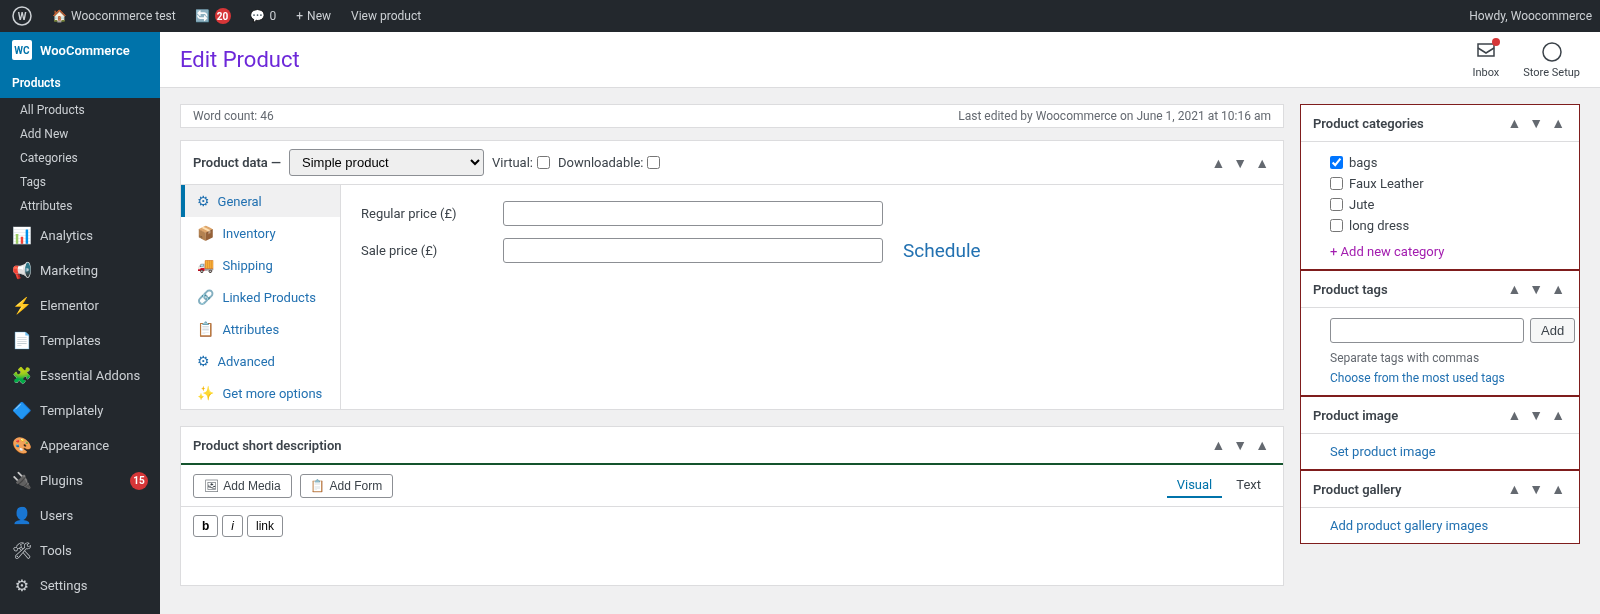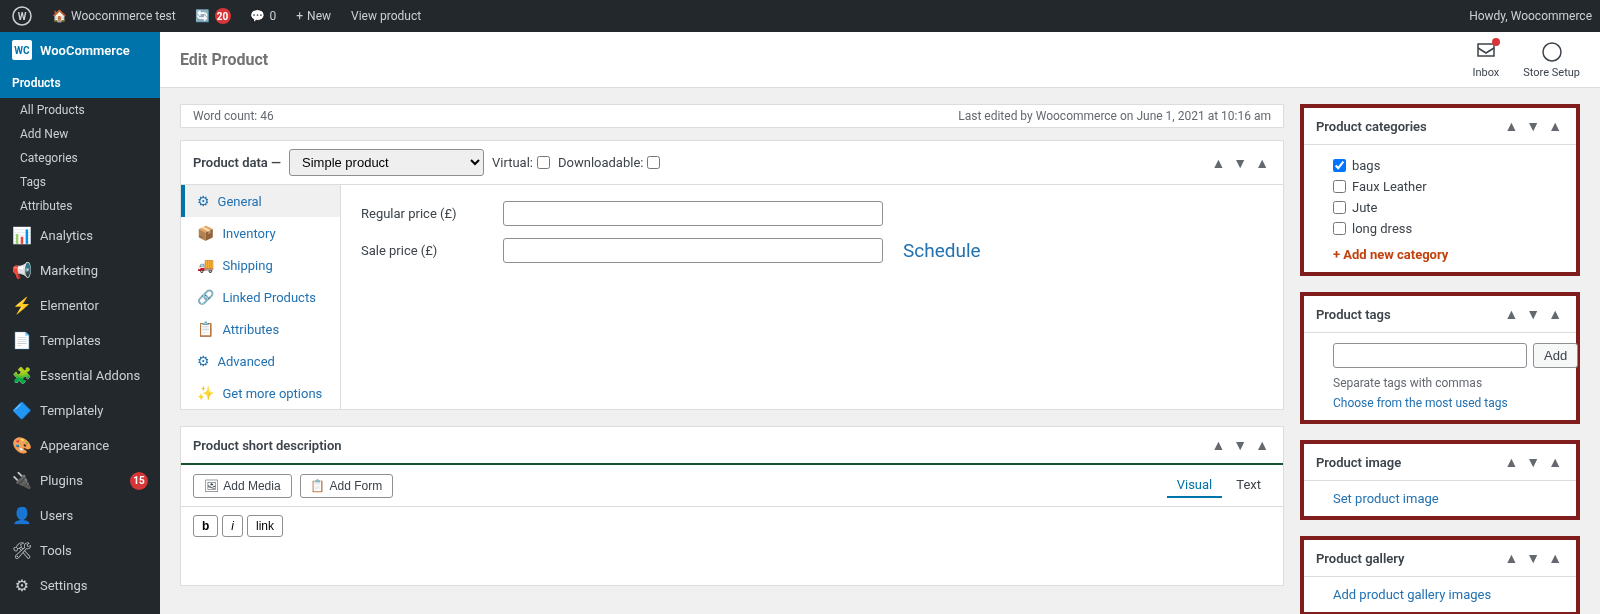--- a/index.html
+++ b/index.html
@@ -98,21 +98,21 @@
 
     
     .content-header {
       background: #fff;
       border-bottom: 1px solid #dcdcde;
       padding: 8px 20px;
       display: flex;
       align-items: center;
       justify-content: space-between;
     }
-    .page-title { font-size: 16px; font-weight: 700; color: #737373; }
+    .page-title { font-size: 22px; font-weight: 400; color: #6d28d9; }
 
     
     .top-right-icons {
       display: flex; gap: 24px; align-items: flex-end;
     }
     .top-icon-btn {
       display: flex; flex-direction: column; align-items: center;
       cursor: pointer; color: #3c434a; gap: 2px; font-size: 11px;
     }
     .top-icon-btn svg { width: 24px; height: 24px; }
@@ -244,38 +244,37 @@
       padding: 3px 8px;
       cursor: pointer;
       font-size: 12px;
     }
     .editor-area { min-height: 40px; padding: 8px 12px; }
 
     
     .right-col { width: 280px; flex-shrink: 0; }
     .side-box {
       background: #fff;
-      border: 4px solid #7f1d1d;
-      margin-bottom: 16px;
+      border: 1px solid #7f1d1d;
     }
     .side-box-header {
       padding: 8px 12px;
       border-bottom: 1px solid #dcdcde;
       display: flex; align-items: center; justify-content: space-between;
       font-size: 13px; font-weight: 600;
     }
     .side-box-header-btns { display: flex; gap: 4px; }
     .side-collapse-btn { background: none; border: none; cursor: pointer; color: #646970; font-size: 14px; padding: 2px; }
     .side-box-content { padding: 10px 29px; }
 
     .category-item {
       display: flex; align-items: center; gap: 6px;
       padding: 3px 0; font-size: 13px;
     }
-    .add-category-link { color: #c2410c; text-decoration: none; font-size: 13px; display: block; margin-top: 8px; font-weight: bold; }
+    .add-category-link { color: #a21caf; text-decoration: none; font-size: 13px; display: block; margin-top: 8px; }
 
     .tags-input-row { display: flex; gap: 6px; margin-bottom: 8px; }
     .tags-input {
       flex: 1;
       padding: 4px 8px;
       border: 1px solid #8c8f94;
       border-radius: 3px;
       font-size: 13px;
     }
     .add-tag-btn {

